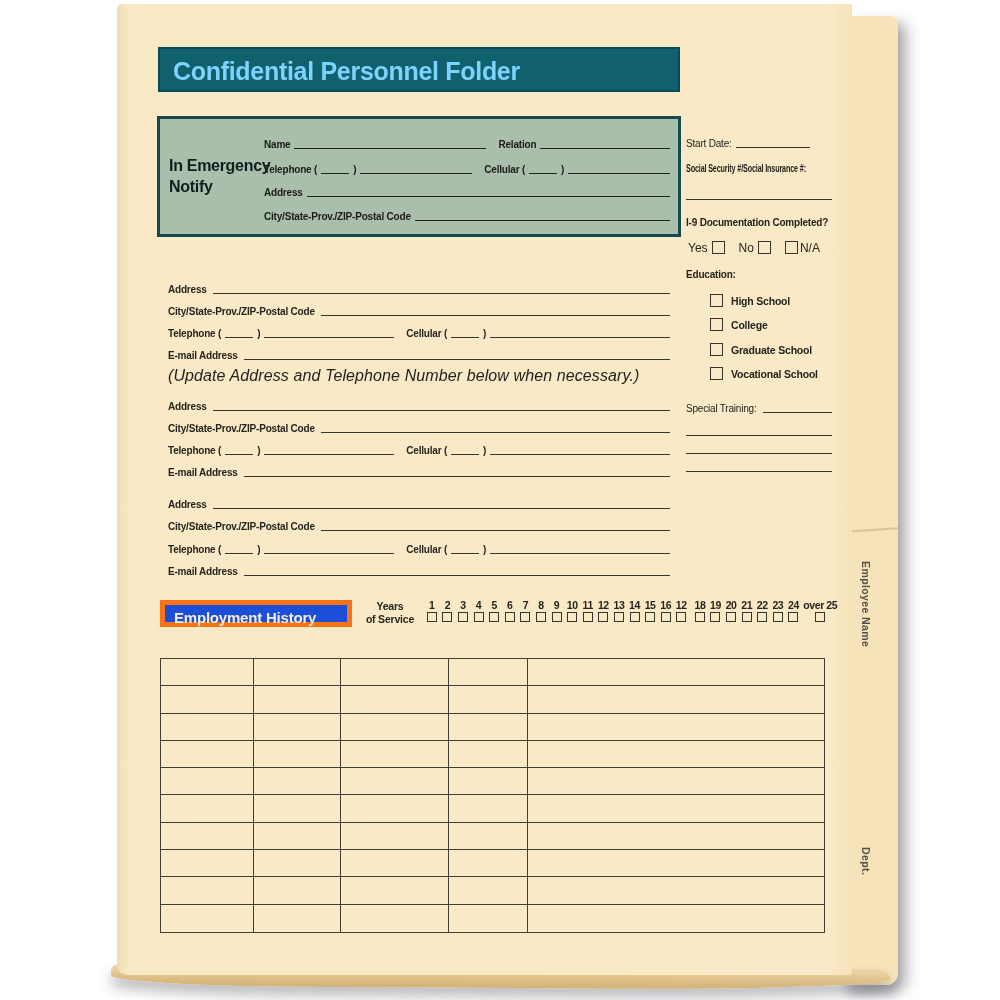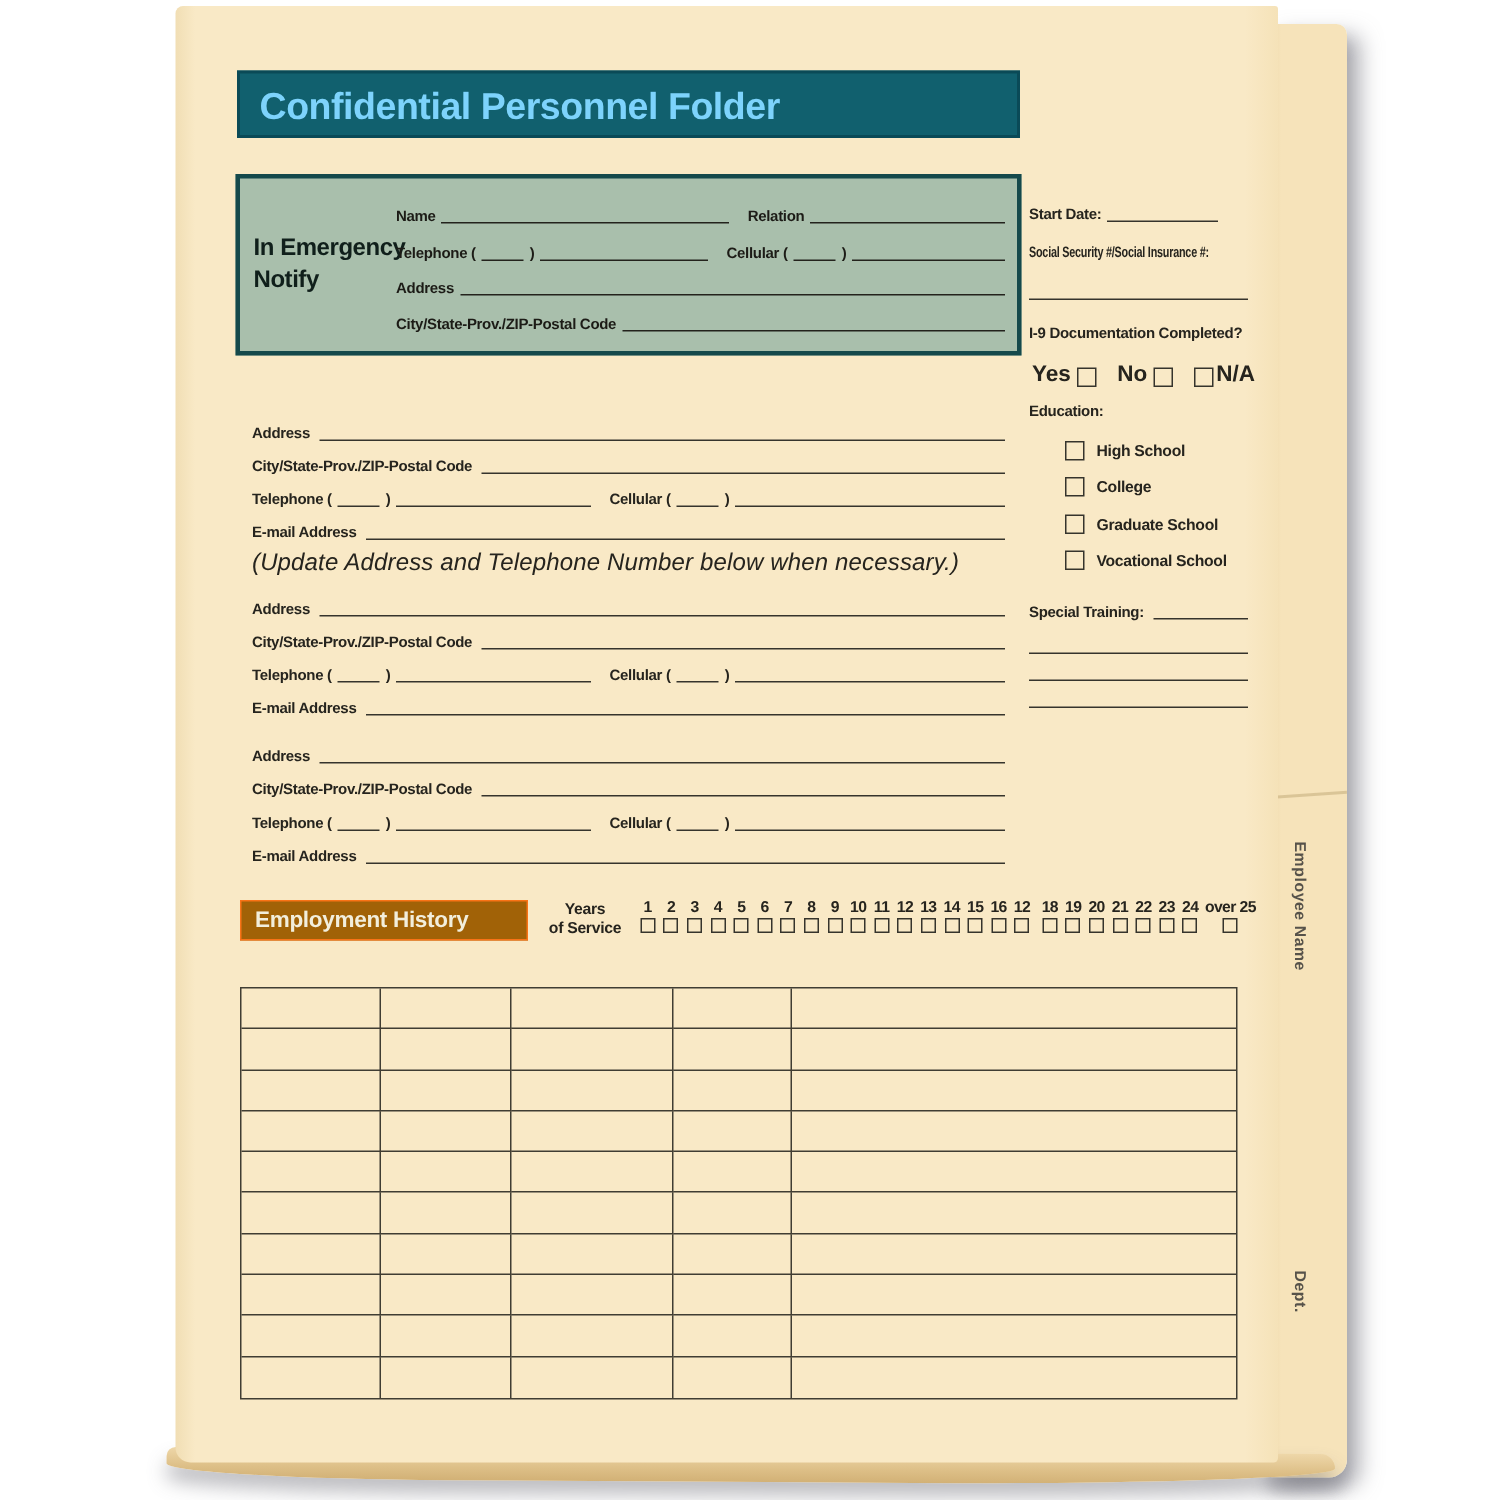--- a/index.html
+++ b/index.html
@@ -23,21 +23,21 @@
   .line{border-bottom:1.3px solid #36342c;height:1px;align-self:flex-end;margin-bottom:1px;}
   .grow{flex:1 1 auto;}
   .cb{display:inline-block;width:12px;height:12px;border:1.3px solid #36342c;box-sizing:border-box;
       background:transparent;flex:0 0 auto;}
   .cb.small{width:10px;height:10px;border-width:1.2px;}
   .cb.med{width:13px;height:13px;}
   .lbl{white-space:nowrap;}
   .frow{position:absolute;left:168px;width:502px;display:flex;align-items:flex-end;
         font-size:10px;font-weight:700;letter-spacing:-.2px;height:15px;z-index:3;}
   .rrow{position:absolute;left:686px;width:146px;display:flex;align-items:flex-end;
-        font-size:10px;font-weight:700;letter-spacing:-.2px;height:15px;z-index:3;}
+        font-size:10px;font-weight:400;letter-spacing:-.2px;height:15px;z-index:3;}
   .rlabel{position:absolute;left:686px;font-size:10px;font-weight:700;letter-spacing:-.2px;
         white-space:nowrap;z-index:3;}
   .rline{position:absolute;left:686px;width:146px;border-bottom:1.3px solid #36342c;z-index:3;}
   .ml4{margin-left:4px;} .ml6{margin-left:6px;} .ml12{margin-left:12px;} .ml14{margin-left:14px;}
 
   
   .title-bar{position:absolute;left:158px;top:47px;width:522px;height:45px;z-index:3;
       background:#11606e;border:2px solid #0a4a57;box-sizing:border-box;
       color:#7dd3fc;font-size:25px;font-weight:700;letter-spacing:-.3px;
       padding:8px 0 0 13px;}
@@ -48,21 +48,21 @@
   .emg-row{position:absolute;left:104px;right:8px;display:flex;align-items:flex-end;
       font-size:10px;font-weight:700;letter-spacing:-.2px;height:15px;color:#1c1b16;}
   .emg-row .line{border-color:#23221c;}
 
   
   .note{position:absolute;left:168px;top:367px;font-size:16px;font-style:italic;
       font-weight:400;letter-spacing:.1px;z-index:3;}
 
   
   .eh-bar{position:absolute;left:160px;top:600px;width:192px;height:27px;z-index:3;
-      background:#a16207;border:1px solid #f97316;box-sizing:border-box;
+      background:#1d4ed8;border:5px solid #f97316;box-sizing:border-box;
       color:#f2eedc;font-size:15px;font-weight:700;padding:4px 0 0 9px;letter-spacing:-.2px;}
   .yos-label{position:absolute;left:361px;top:600px;width:58px;z-index:3;text-align:center;
       font-size:10.5px;font-weight:700;line-height:12.5px;letter-spacing:-.2px;}
   .yos-cells{position:absolute;left:424px;top:599px;width:416px;display:flex;z-index:3;align-items:flex-start;}
   .yos-cell{flex:0 0 15.6px;display:flex;flex-direction:column;align-items:center;}
   .yos-cell.gap17{margin-left:3px;}
   .yos-cell.over{flex:0 0 34px;margin-left:2px;}
   .yos-num{font-size:10.5px;font-weight:700;line-height:12px;letter-spacing:-.4px;white-space:nowrap;}
   .yos-cell .cb{margin-top:1px;}
 
@@ -74,22 +74,22 @@
       border:1.7px solid #403d33;box-sizing:border-box;}
   .eh-cell{border-right:1.5px solid #403d33;border-bottom:1.5px solid #403d33;}
   .eh-cell.lastc{border-right:none;}
   .eh-cell.lastr{border-bottom:none;}
 
   
   .fitwrap{display:inline-block;white-space:nowrap;transform:scaleX(.72);transform-origin:0 100%;}
   .edu-item{position:absolute;left:710px;display:flex;align-items:center;z-index:3;
       font-size:10.5px;font-weight:700;letter-spacing:-.2px;}
   .edu-item .lbl{margin-left:8px;}
-  .i9-row{position:absolute;left:688px;top:241px;display:flex;align-items:flex-end;z-index:3;
-      font-size:15px;font-weight:700;}
+  .i9-row{position:absolute;left:688px;top:241px;display:flex;align-items:flex-start;z-index:3;
+      font-size:12px;font-weight:400;}
 
   
   .tab-vert{position:absolute;z-index:3;writing-mode:vertical-rl;font-size:10.5px;font-weight:700;
       color:#56524a;letter-spacing:.4px;white-space:nowrap;}
 </style>
 </head>
 <body>
 
 <div id="canvas">
 

